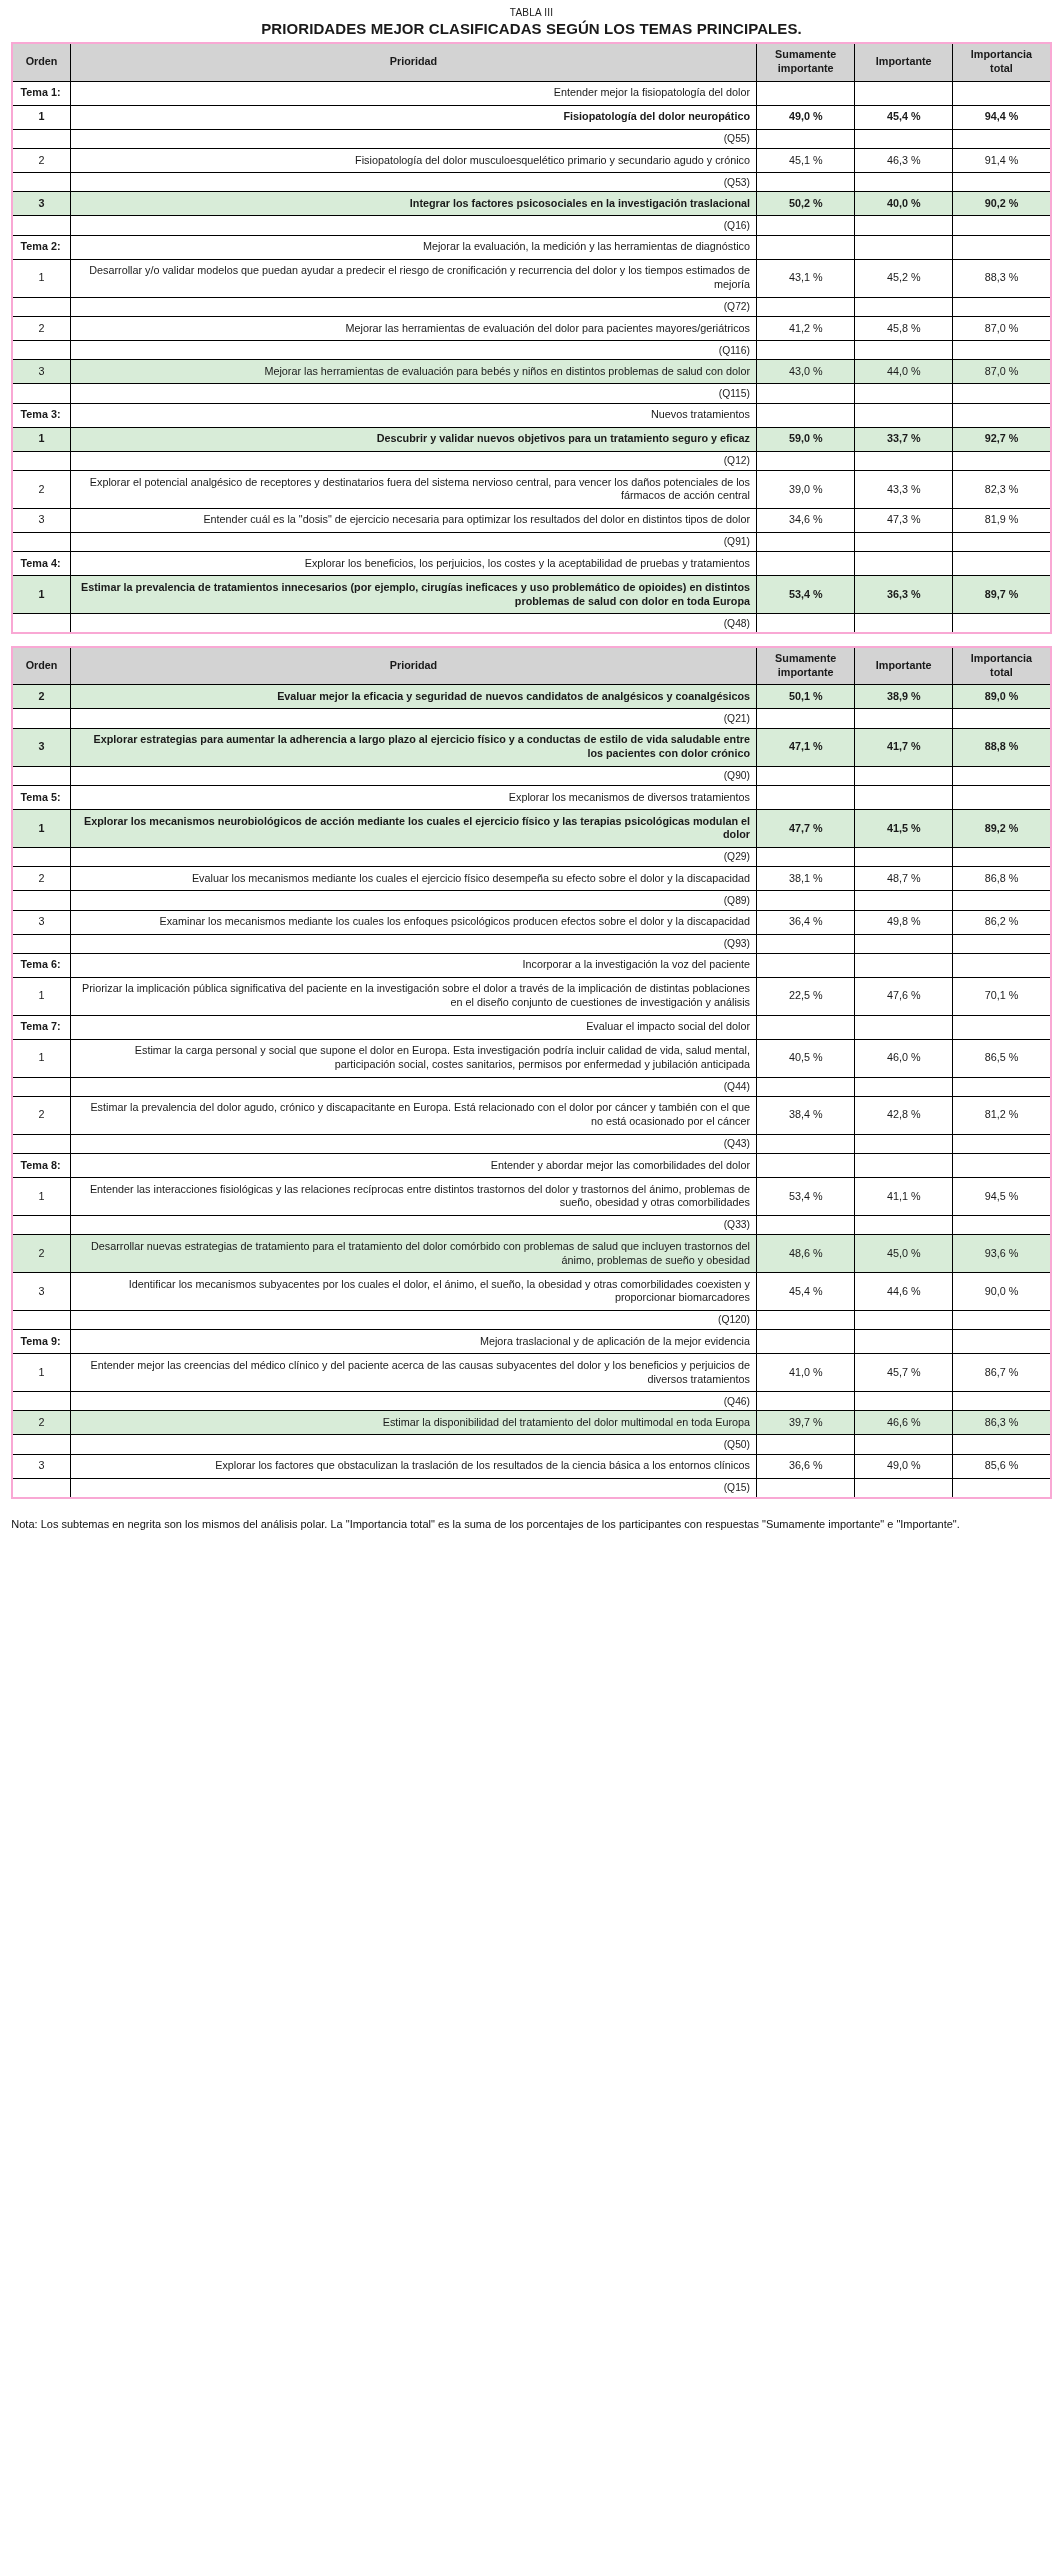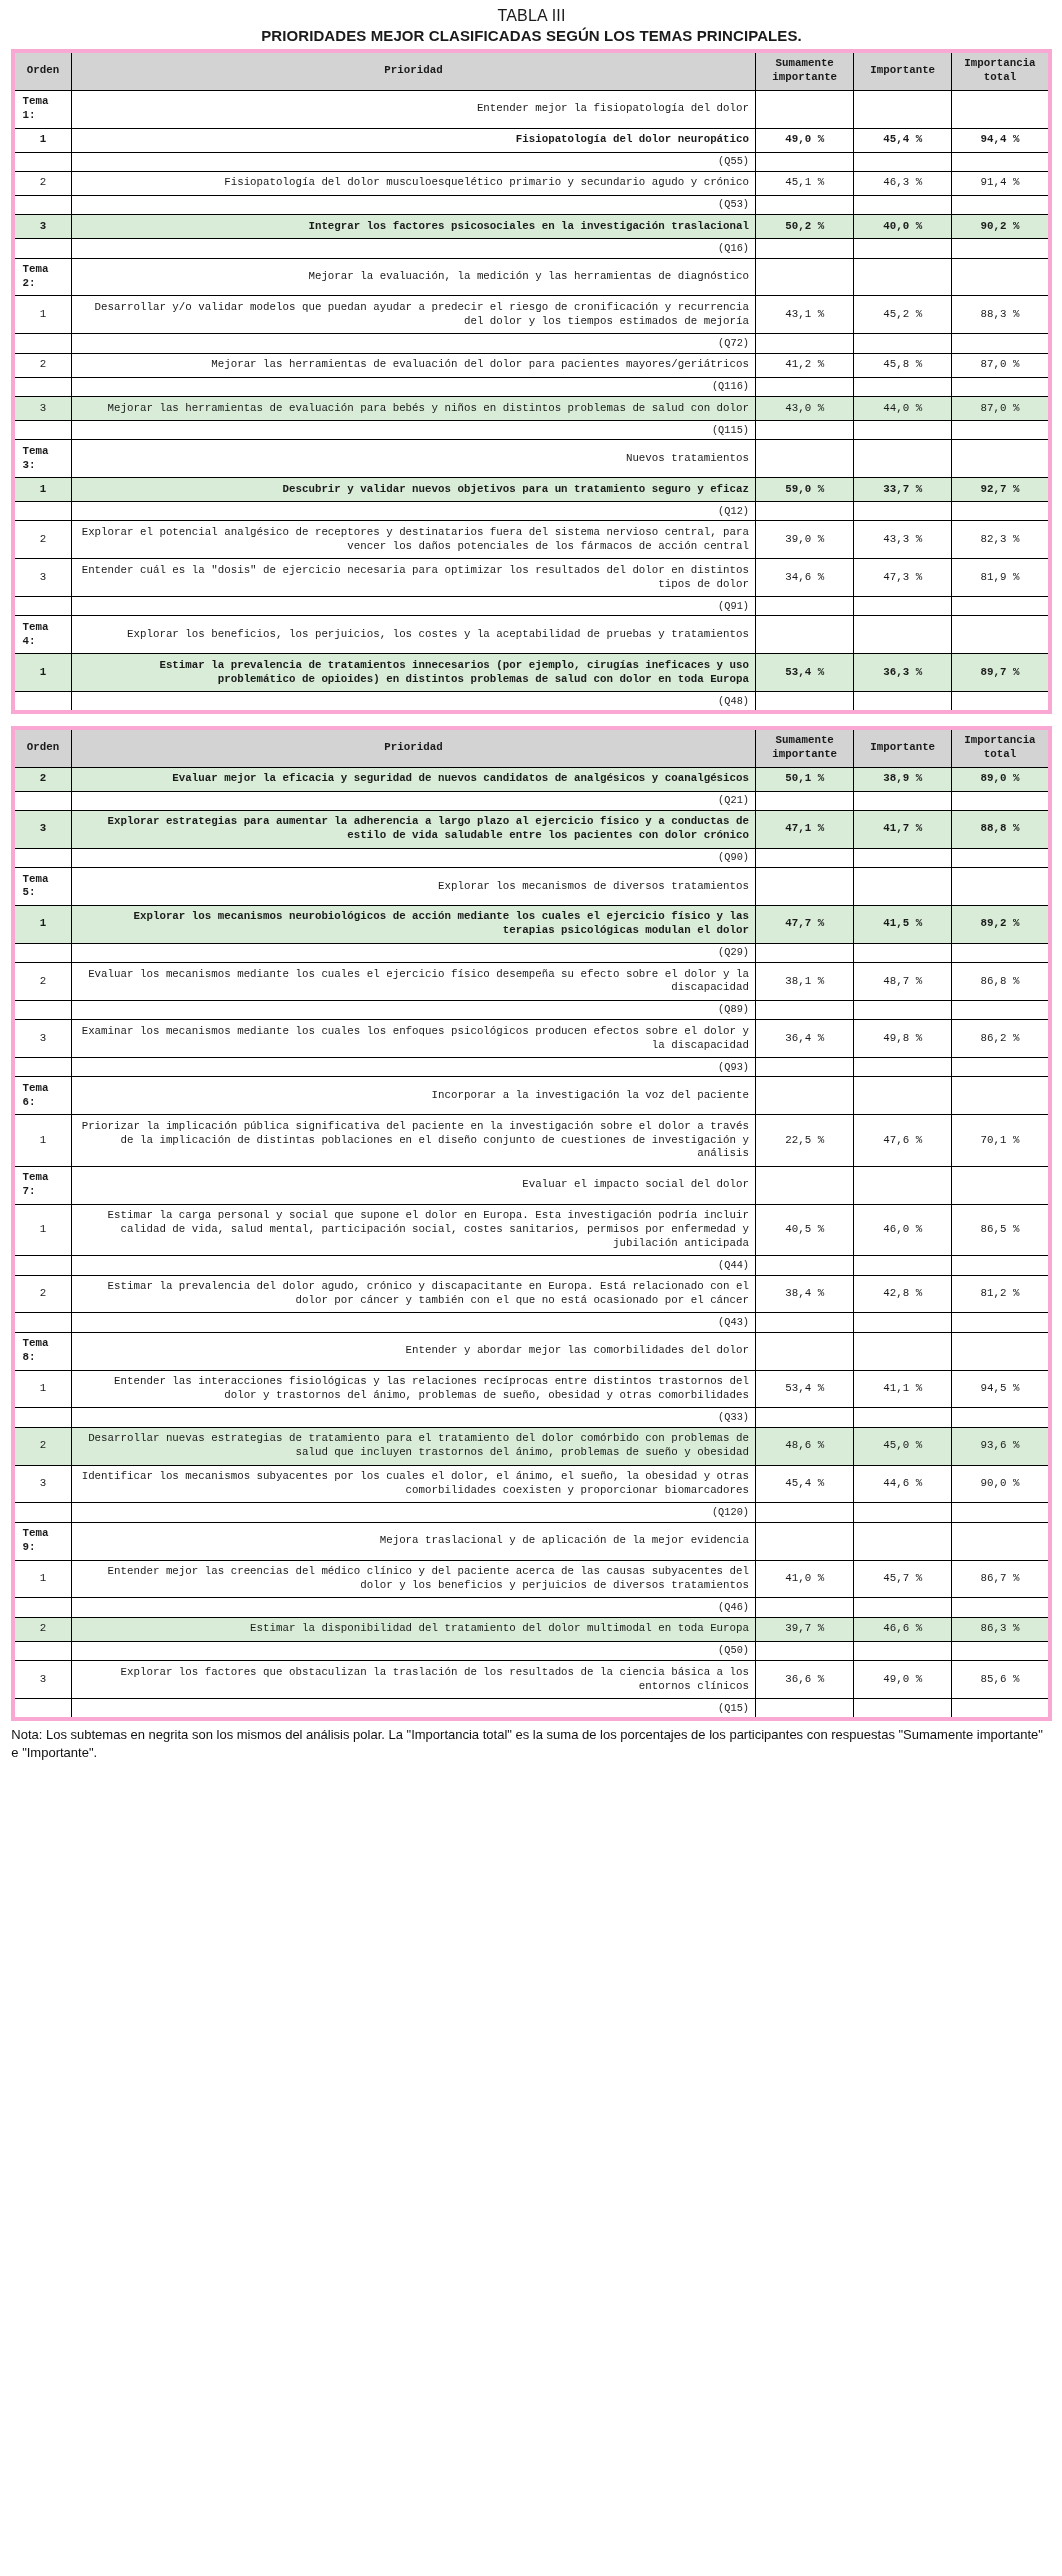--- a/index.html
+++ b/index.html
@@ -12,35 +12,34 @@
   }
   .page {
     width: 1063px;
     padding: 7.2px 11.3px 5.2px 11.3px;
   }
   .title-block {
     text-align: center;
     margin-bottom: 5.2px;
   }
   .title-line1 {
-    font-size: 16px;
+    font-size: 10px;
     letter-spacing: 0.2px;
     margin-bottom: 1.5px;
   }
   .title-line2 {
     font-size: 15px;
     font-weight: bold;
     letter-spacing: 0.1px;
   }
   table.tbl {
     width: 100%;
     border-collapse: collapse;
     table-layout: fixed;
-    border: 4px solid #f9a8d4;
-    font-family: Liberation Mono, monospace;
+    border: 2px solid #f9a8d4;
   }
   table.tbl td, table.tbl th {
     border: 0.5px solid #000;
     padding: 4.6px 6.2px;
     font-size: 10.8px;
     line-height: 1.28;
     vertical-align: middle;
   }
   thead th {
     background: #d3d3d3;
@@ -67,22 +66,22 @@
   tr.bold td { font-weight: bold; }
   tr.qrow td {
     padding-top: 2.6px;
     padding-bottom: 2.6px;
     font-size: 10.3px;
   }
   tr.qrow td.prior { padding-left: 6.2px; }
   tr.shade td { background: #d8ecd8; }
   .spacer { height: 11.3px; }
   .note {
-    margin-top: 5px;
-    font-size: 13px;
+    margin-top: 18px;
+    font-size: 11px;
     line-height: 1.35;
     color: #111;
   }
 </style>
 </head>
 <body>
 
 <div class="page">
 
   <div class="title-block">

